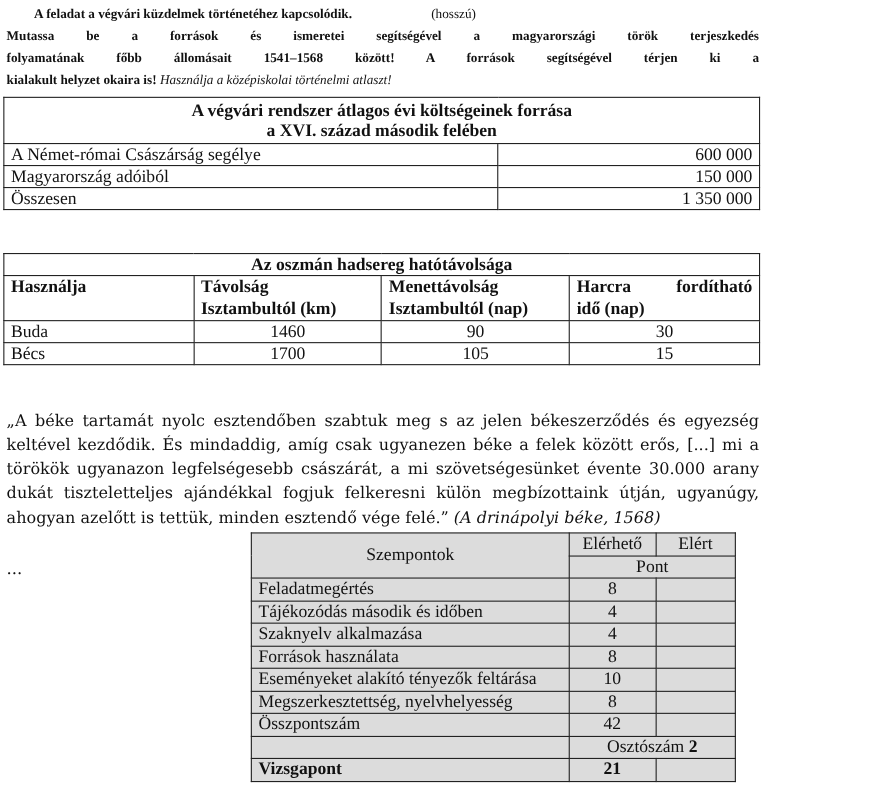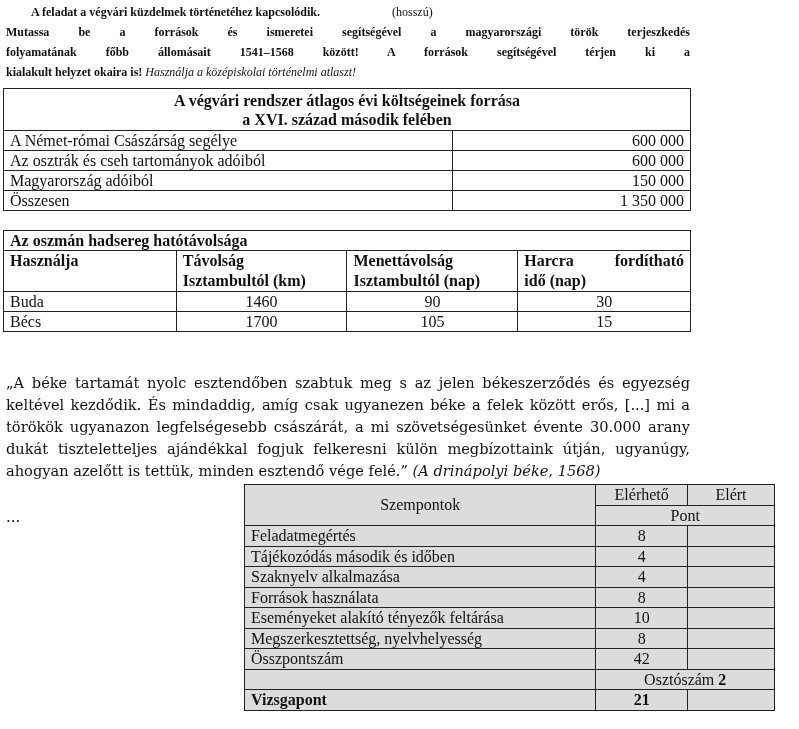--- a/index.html
+++ b/index.html
@@ -10,27 +10,27 @@
   .intro .l1 .hosszu { font-weight:normal; margin-left:72px; }
   .intro .j { font-weight:bold; text-align:justify; text-align-last:justify; display:block; }
   .intro .last { font-weight:bold; }
   .intro .last i { font-weight:normal; }
   table { border-collapse:collapse; }
   td, th { border:1.3px solid #222; padding:0 6px; font-size:16px; line-height:19px; }
   .t1 { left:3px; top:88px; width:688px; }
   .t1 .title { text-align:center; font-weight:bold; line-height:19px; padding:2px 6px 1px; }
   .t1 td.num { text-align:right; width:225px; }
   .t2 { left:3px; top:230px; width:688px; }
-  .t2 .title { font-weight:bold; }
+  .t2 .title { text-align:center; font-weight:bold; }
   .t2 .hd { font-weight:bold; vertical-align:top; line-height:20px; }
   .t2 td.c { text-align:center; }
   .quote { left:6px; top:372px; width:684px; font-size:16.3px; line-height:22px; text-align:justify; font-family:"DejaVu Serif", serif; font-size:14.6px; }
   .quote i { font-style:italic; }
   .dots { left:6px; top:508px; font-size:15px; font-family:"DejaVu Serif", serif; }
-  .t3 { left:244px; top:484px; width:531px; background:#dcdcdc; }
+  .t3 { left:228px; top:484px; width:441px; background:#dcdcdc; }
   .t3 td { font-size:16px; line-height:19.5px; background:#dcdcdc; }
   .t3 td.c { text-align:center; }
   .t3 td.b { font-weight:bold; }
 </style>
 </head>
 <body>
 
 <div class="abs intro">
   <div class="l1">
     <span>A feladat a végvári küzdelmek történetéhez kapcsolódik.</span><span class="hosszu">(hosszú)</span>
@@ -46,24 +46,20 @@
 <table class="abs t1">
   <tbody>
       <tr>
     <td class="title" colspan="2">
       <div>A végvári rendszer átlagos évi költségeinek forrása</div>
       <div>a XVI. század második felében</div>
     </td>
   </tr>
   <tr>
     <td>A Német-római Császárság segélye</td>
-    <td class="num">600 000</td>
-  </tr>
-  <tr>
-    <td>Az osztrák és cseh tartományok adóiból</td>
     <td class="num">600 000</td>
   </tr>
   <tr>
     <td>Magyarország adóiból</td>
     <td class="num">150 000</td>
   </tr>
   <tr>
     <td>Összesen</td>
     <td class="num">1 350 000</td>
   </tr>

